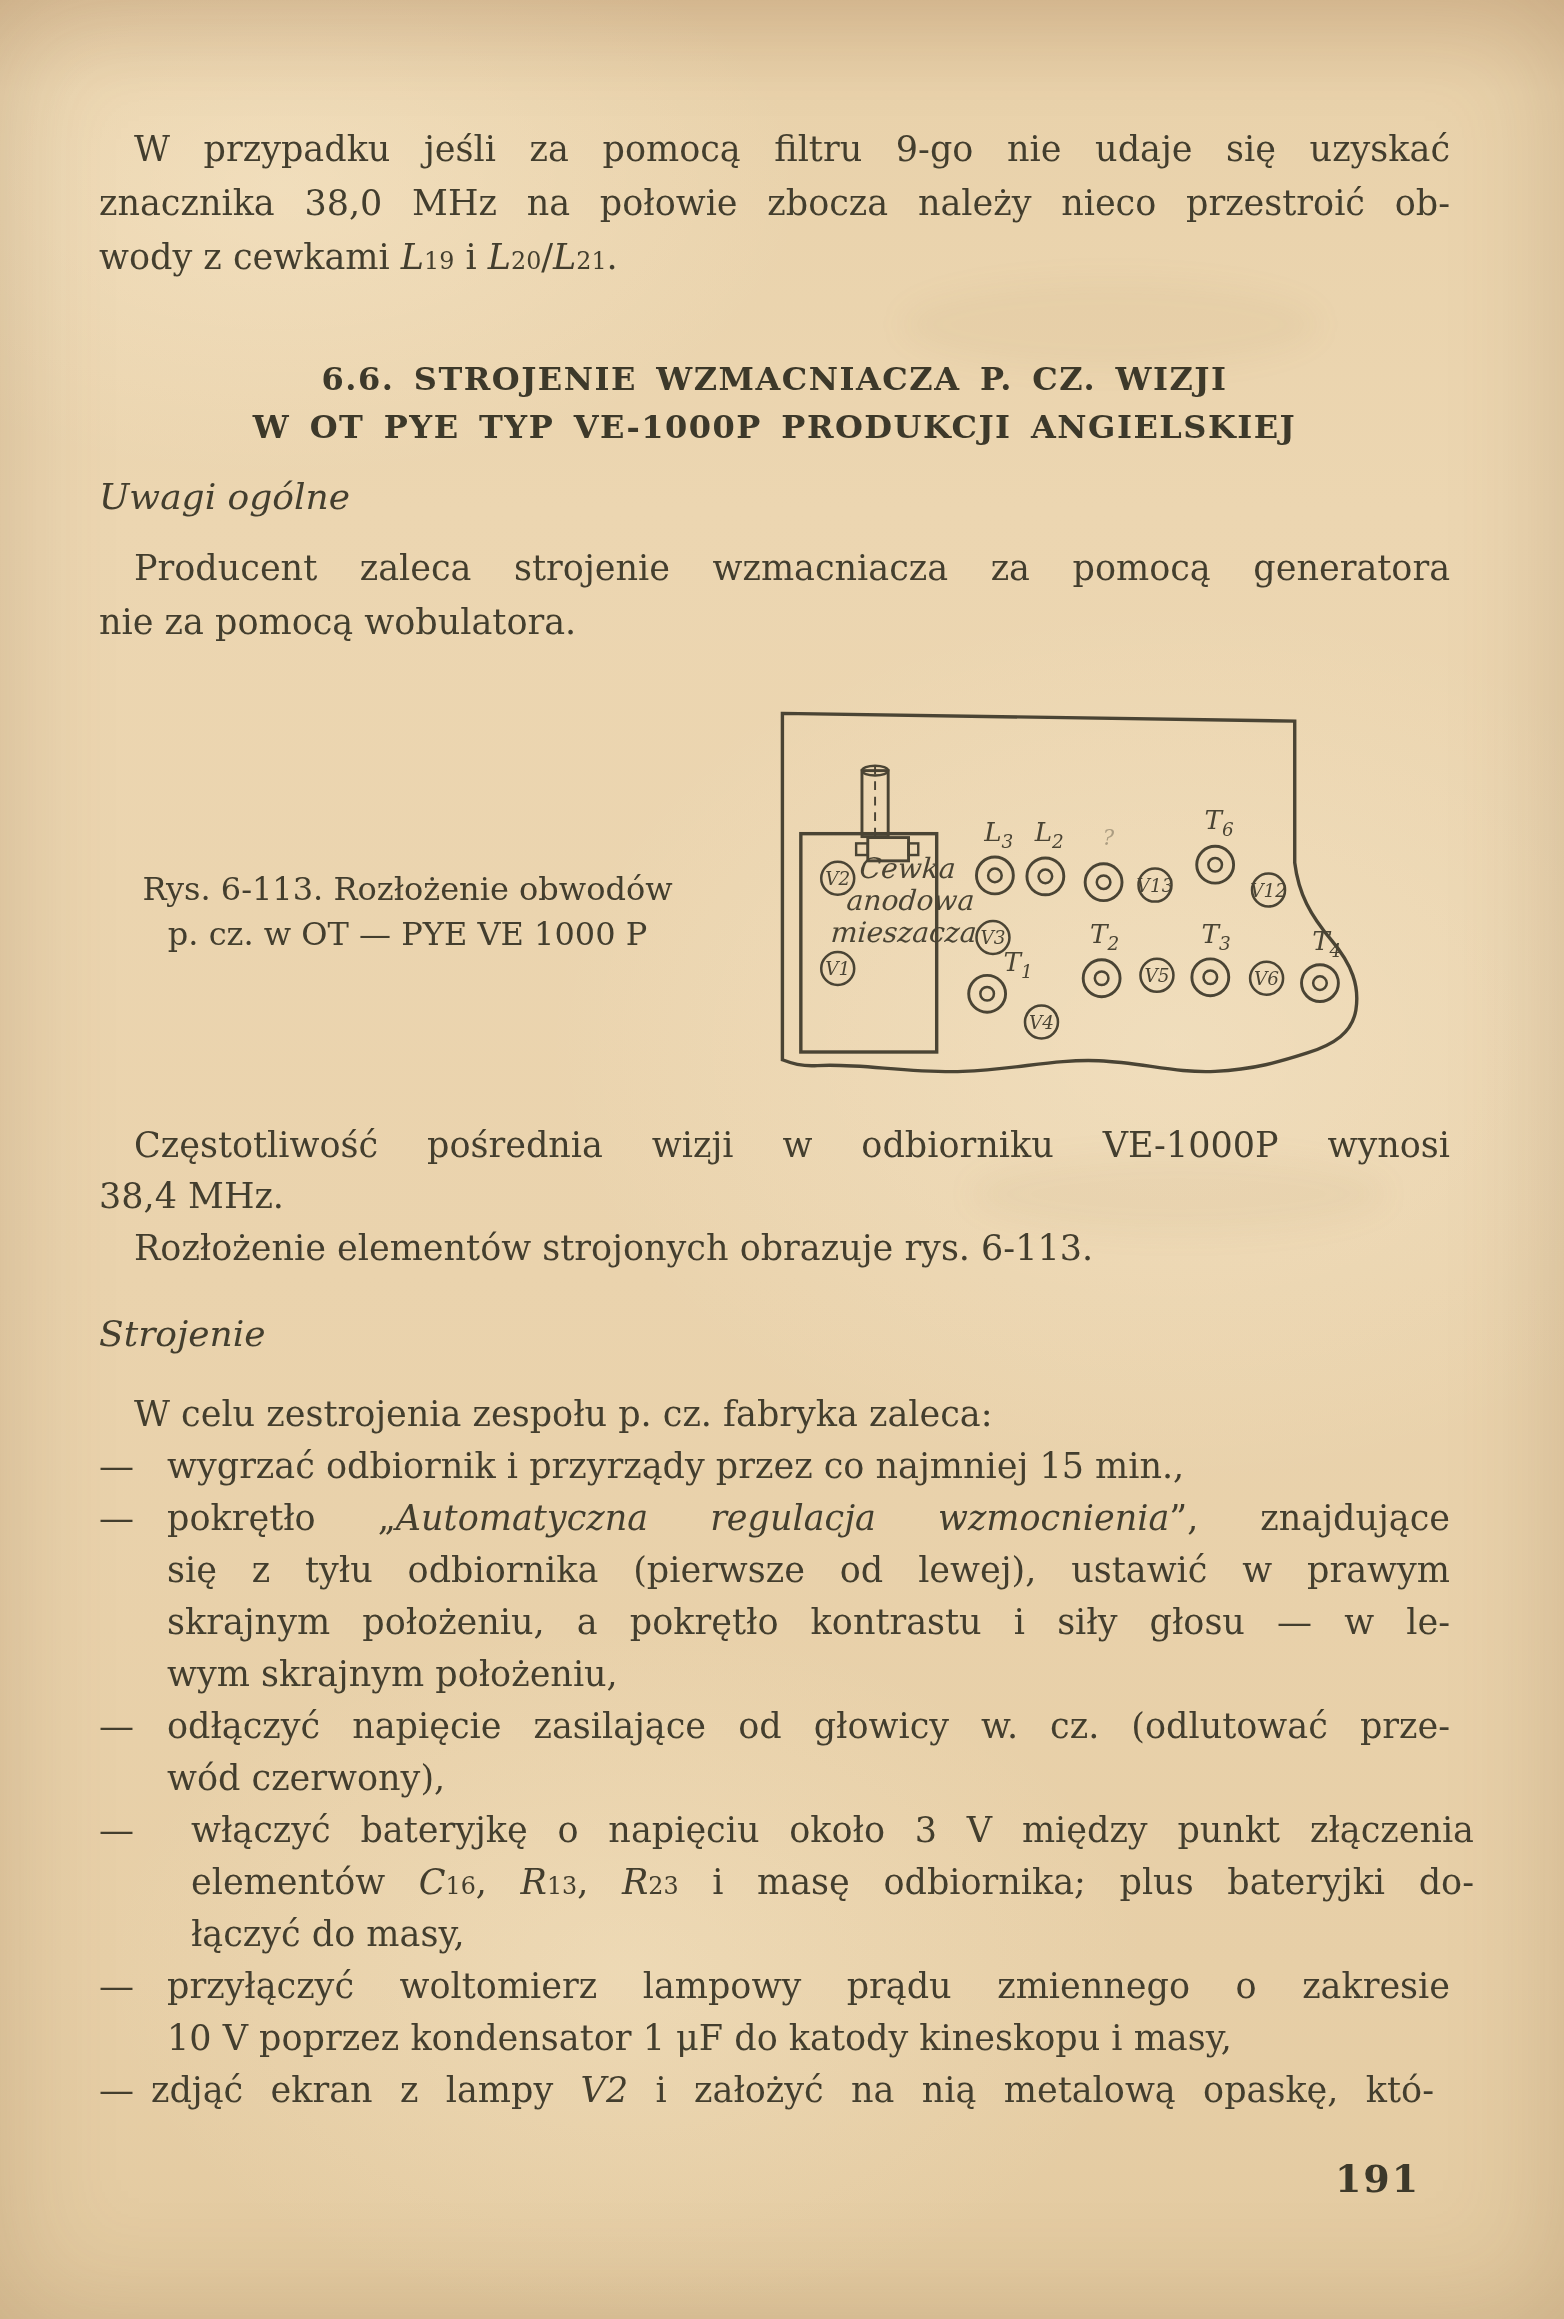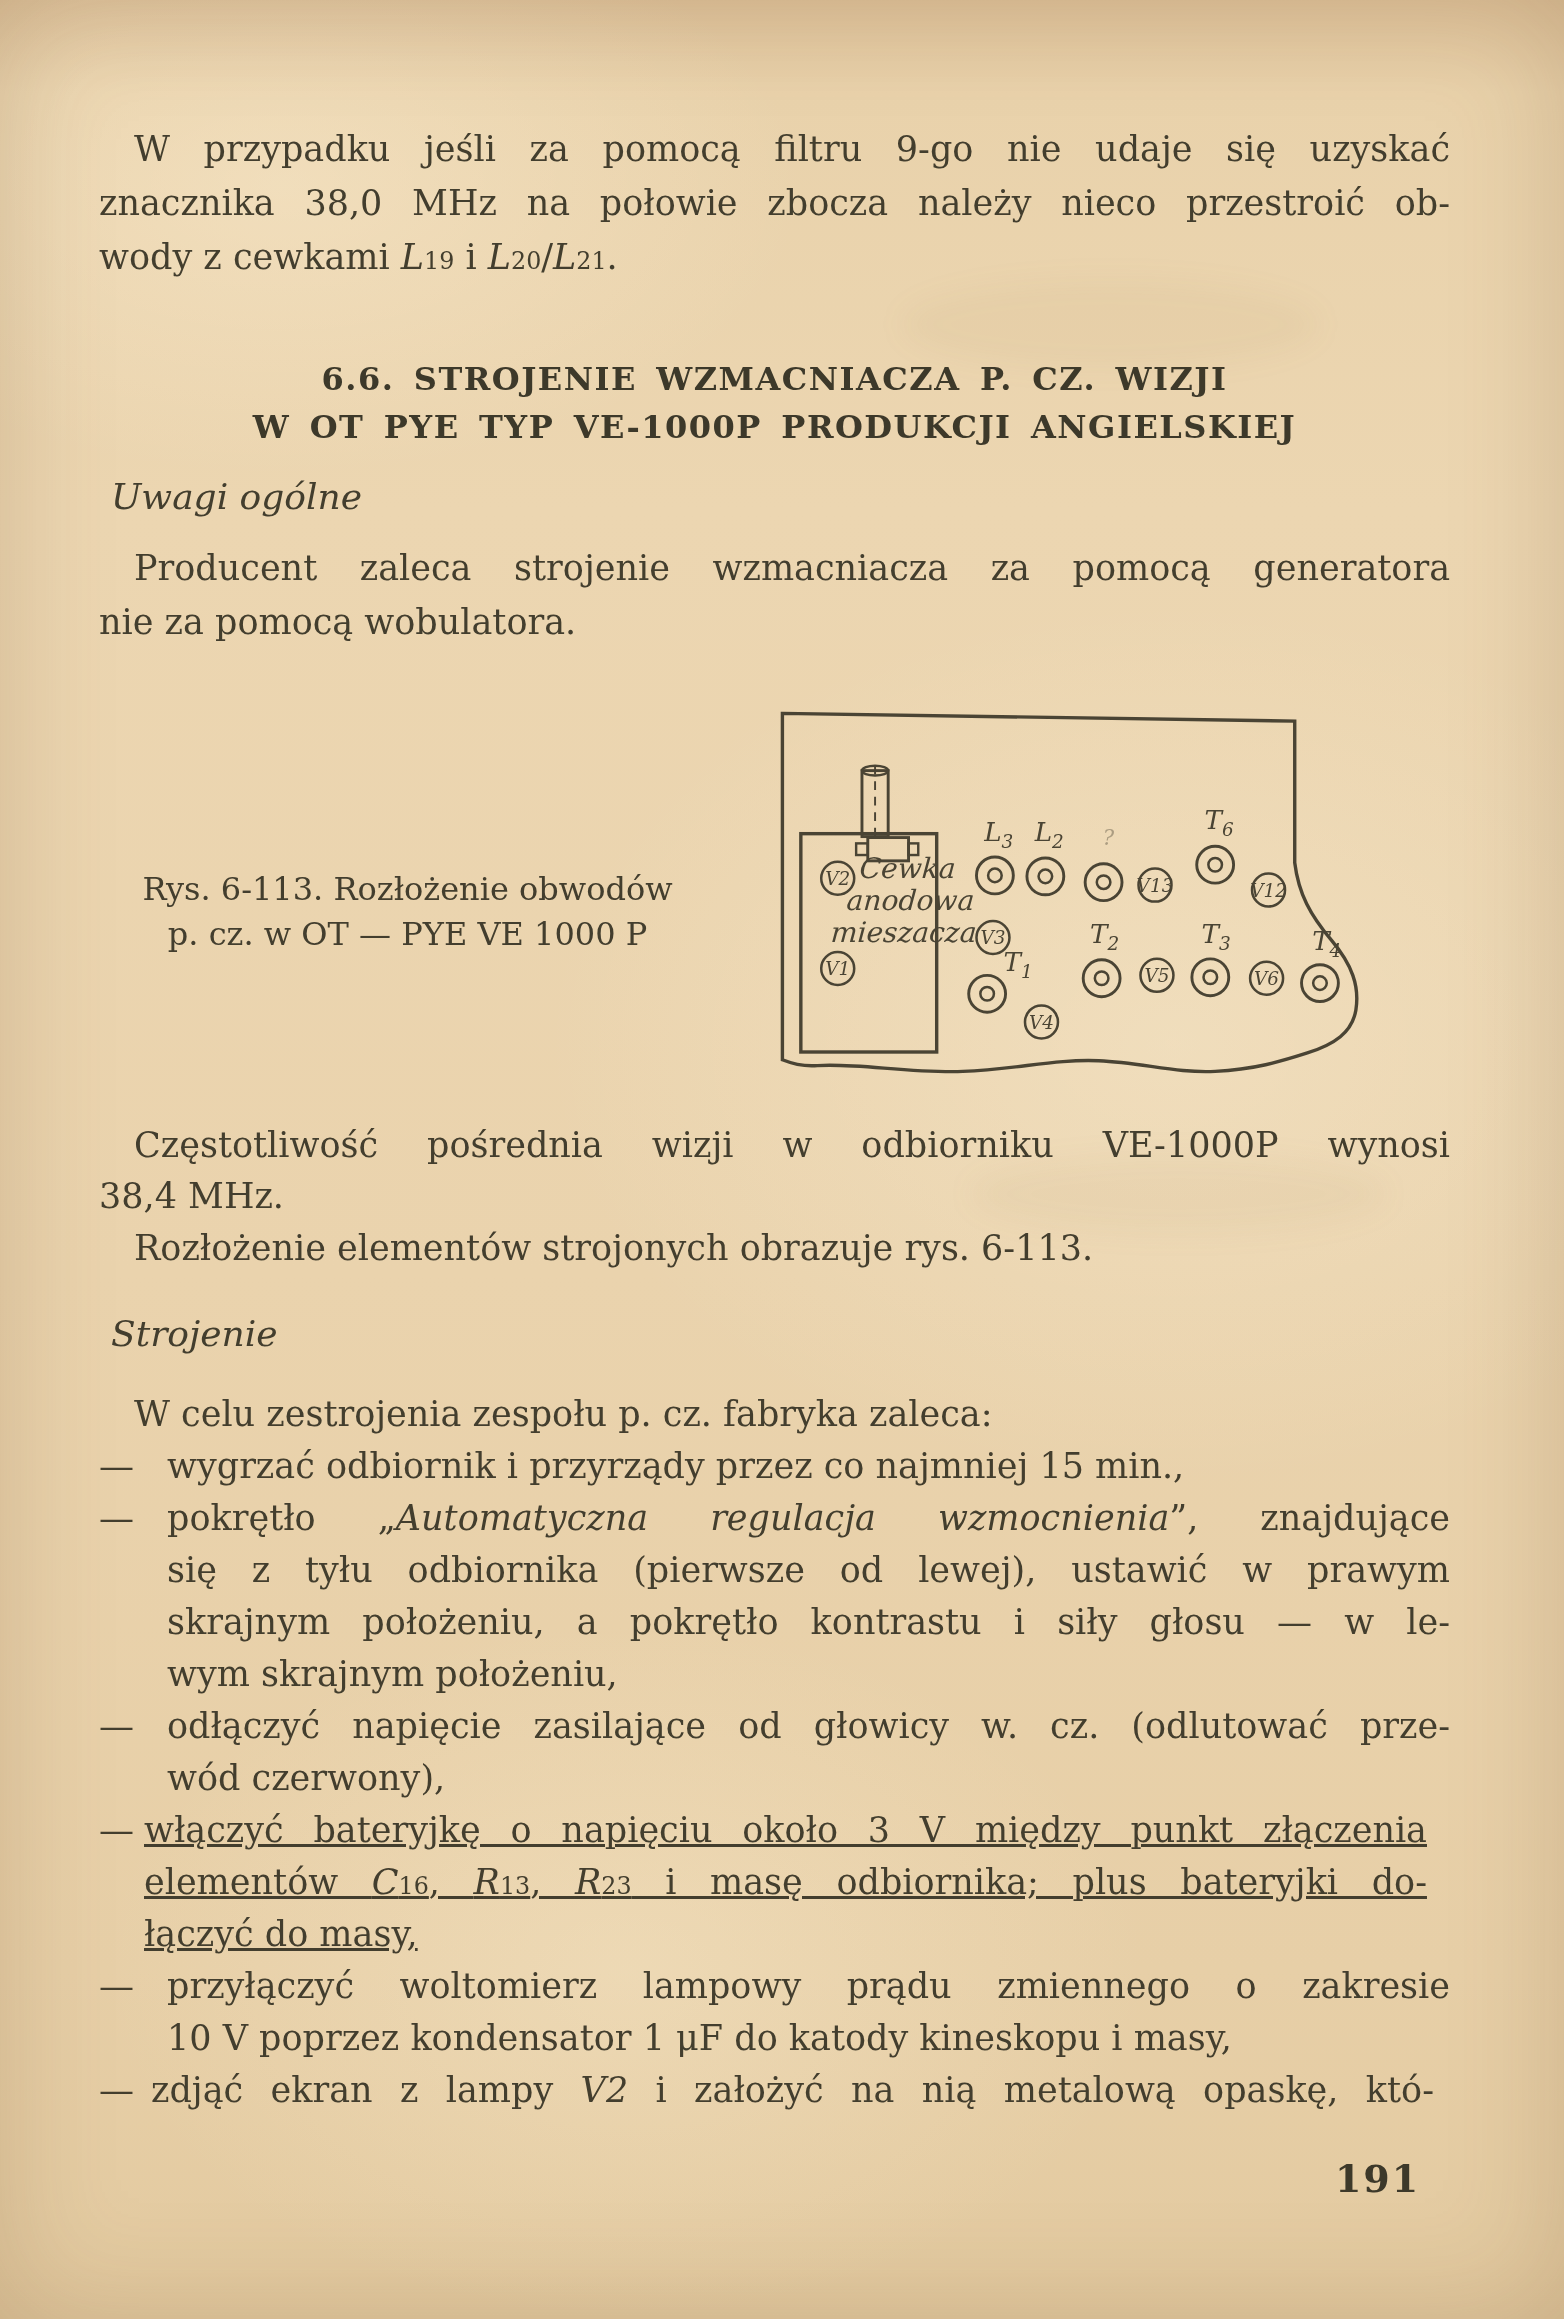--- a/index.html
+++ b/index.html
@@ -17,21 +17,21 @@
   .block{position:absolute;left:99px;width:1351px;}
   .ln{font-size:35px;line-height:54px;text-align:left;}
   .lh53 .ln{line-height:51px;}
   .lh54 .ln{line-height:52px;}
   .ln.j{text-align:justify;text-align-last:justify;text-justify:inter-word;}
   .ln.ind{text-indent:35px;}
   sub{font-size:68%;vertical-align:-18%;line-height:0;}
   i{font-style:italic;}
   .heading{font-weight:bold;text-align:center;font-size:32px;line-height:48px;
            letter-spacing:1.5px;word-spacing:6.8px;color:#3d392a;}
-  .subhead{font-style:italic;font-size:36px;line-height:43px;margin-left:12px;}
+  .subhead{font-style:italic;font-size:36px;line-height:43px;}
   .caption{width:543px;left:136px;text-align:center;font-size:32px;line-height:45px;}
   .pageno{position:absolute;left:1335px;top:2156px;font-size:38px;font-weight:bold;letter-spacing:1.9px;color:#3d392a;}
   .figure{position:absolute;left:763px;top:692px;width:621px;height:393px;}
   .figure text{font-family:"DejaVu Serif", serif;font-style:italic;fill:#4a4434;}
 </style>
 </head>
 <body>
 
 <div class="page">
 
@@ -147,21 +147,21 @@
       </div>
       <div style="position: relative;">
         <span style="position: absolute; left: 0px; top: 0px; font-size: 35px; line-height: 52px;">—</span>
         <div style="margin-left: 68px; width: 1283px;">
           <div class="ln j">odłączyć napięcie zasilające od głowicy w. cz. (odlutować prze-</div>
           <div class="ln">wód czerwony),</div>
         </div>
       </div>
       <div style="position: relative;">
         <span style="position: absolute; left: 0px; top: 0px; font-size: 35px; line-height: 52px;">—</span>
-        <div style="margin-left: 45px; width: 1283px; text-decoration: underline;">
+        <div style="margin-left: 92px; width: 1283px;">
           <div class="ln j">włączyć bateryjkę o napięciu około 3 V między punkt złączenia</div>
           <div class="ln j">elementów <i>C</i><sub>16</sub>, <i>R</i><sub>13</sub>, <i>R</i><sub>23</sub> i masę odbiornika; plus bateryjki do-</div>
           <div class="ln">łączyć do masy,</div>
         </div>
       </div>
       <div style="position: relative;">
         <span style="position: absolute; left: 0px; top: 0px; font-size: 35px; line-height: 52px;">—</span>
         <div style="margin-left: 68px; width: 1283px;">
           <div class="ln j">przyłączyć woltomierz lampowy prądu zmiennego o zakresie</div>
           <div class="ln">10 V poprzez kondensator 1 μF do katody kineskopu i masy,</div>

